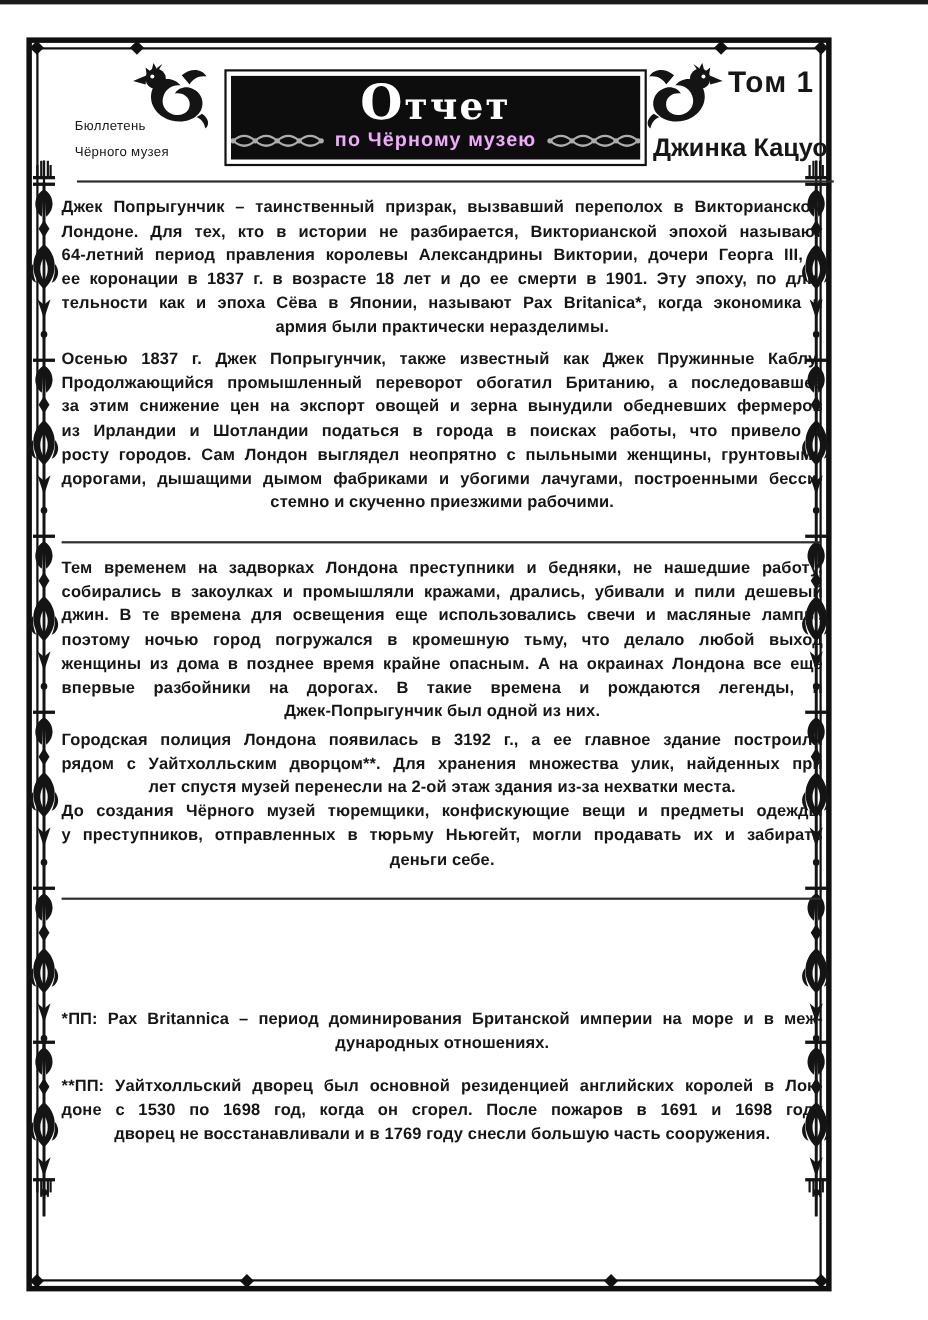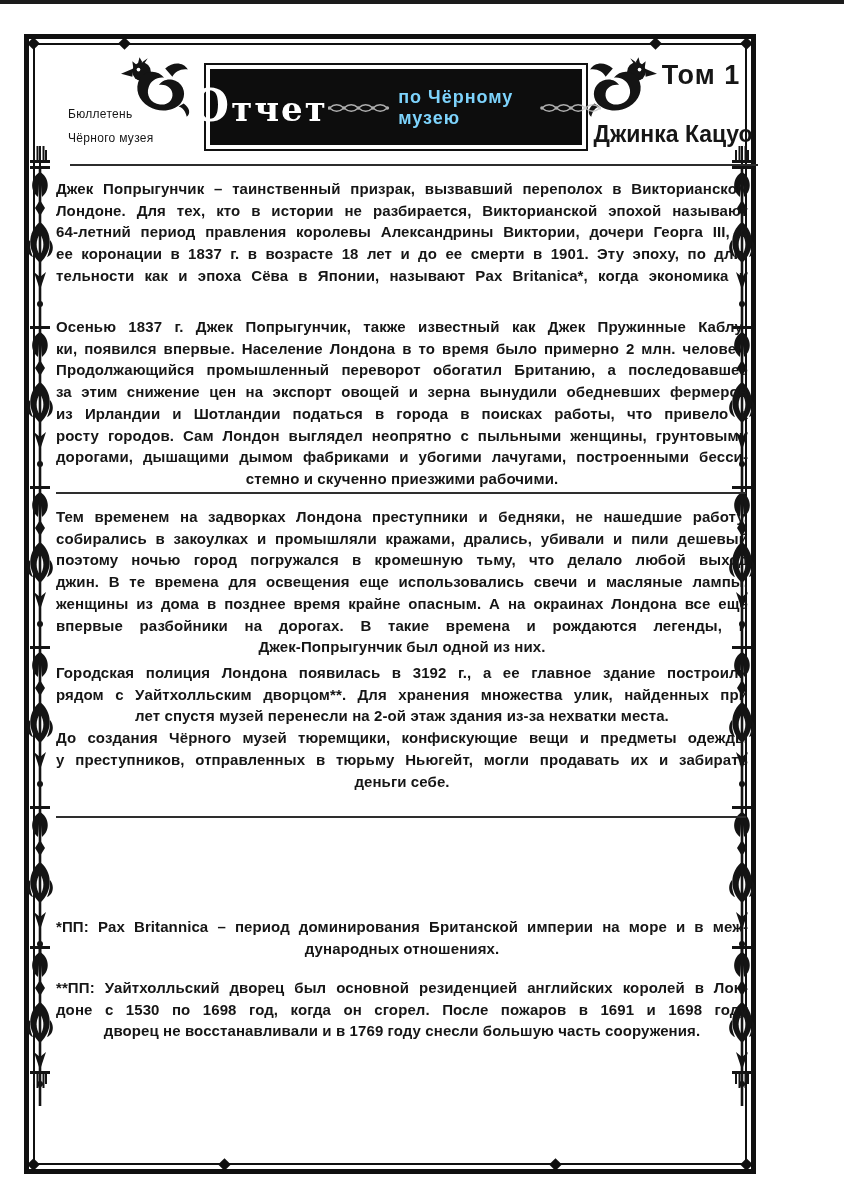--- a/index.html
+++ b/index.html
@@ -17,25 +17,25 @@
   .dia.t1{left:12%;top:-6px}.dia.t2{right:12%;top:-6px}
   .dia.b1{left:26%;bottom:-6px}.dia.b2{right:26%;bottom:-6px}
   .col-orn{position:absolute;top:146px;width:28px;height:960px;}
   .col-orn.left{left:26px}.col-orn.right{left:728px}
   
   .bulletin{position:absolute;left:68px;top:102px;width:160px;font-size:12px;font-weight:normal;line-height:24px;letter-spacing:.3px;}
   .seahorse{position:absolute;top:56px;width:76px;height:62px;}
   .seahorse.lft{left:120px;transform:scaleX(-1);}
   .seahorse.rgt{left:582px;}
   .title-box{position:absolute;left:204px;top:63px;width:372px;height:76px;border:2px solid #111;padding:4px;background:#fff;}
-  .title-box-fill{width:100%;height:100%;background:#0d0d0d;display:flex;flex-direction:row;align-items:center;justify-content:center;}
+  .title-box-fill{width:100%;height:100%;background:#0d0d0d;display:flex;flex-direction:column;align-items:center;justify-content:center;}
   .title-text{font-family:"DejaVu Serif",serif;font-weight:bold;color:#fff;font-size:34px;line-height:36px;letter-spacing:2px;}
   .title-text::first-letter{font-size:44px;}
   .subtitle-row{display:flex;align-items:center;gap:8px;margin-top:2px;}
-  .subtitle-text{color:#7dd3fc;font-weight:bold;font-size:18px;letter-spacing:1px;}
+  .subtitle-text{color:#f0abfc;font-weight:bold;font-size:18px;letter-spacing:1px;}
   .flourish{width:86px;height:14px;opacity:.85;}
   .flourish.mir{transform:scaleX(-1);}
   .volume{position:absolute;left:636px;top:60px;width:130px;text-align:center;font-size:27px;font-weight:bold;letter-spacing:1px;}
   .author{position:absolute;left:588px;top:121px;width:170px;text-align:center;font-size:23px;font-weight:bold;}
   .header-rule{position:absolute;left:70px;top:164px;width:688px;height:2px;background:#2c2c2c;}
   
   .para{position:absolute;left:56px;width:692px;font-size:15px;font-weight:bold;line-height:21.7px;letter-spacing:.1px;}
   .ln{text-align:justify;text-align-last:justify;}
   .ln.c{text-align:center;text-align-last:center;}
   .p1{top:178px}.p2{top:316px}.p3{top:506px}.p4{top:662px}
@@ -174,40 +174,40 @@
   <div class="volume">Том 1</div>
   <div class="author">Джинка Кацуо</div>
   <div class="header-rule"></div>
 
   <div class="para p1">
     <div class="ln">Джек Попрыгунчик – таинственный призрак, вызвавший переполох в Викторианском</div>
     <div class="ln">Лондоне. Для тех, кто в истории не разбирается, Викторианской эпохой называют</div>
     <div class="ln">64-летний период правления королевы Александрины Виктории, дочери Георга III, с</div>
     <div class="ln">ее коронации в 1837 г. в возрасте 18 лет и до ее смерти в 1901. Эту эпоху, по дли-</div>
     <div class="ln">тельности как и эпоха Сёва в Японии, называют Pax Britanica*, когда экономика и</div>
+    <div class="ln c">армия были практически неразделимы.</div>
   </div>
 
   <div class="para p2">
     <div class="ln">Осенью 1837 г. Джек Попрыгунчик, также известный как Джек Пружинные Каблу-</div>
-    <div class="ln">ки, появился впервые. Население Лондона в то время было примерно 2 млн. человек.</div>
     <div class="ln">Продолжающийся промышленный переворот обогатил Британию, а последовавшее</div>
     <div class="ln">за этим снижение цен на экспорт овощей и зерна вынудили обедневших фермеров</div>
     <div class="ln">из Ирландии и Шотландии податься в города в поисках работы, что привело к</div>
     <div class="ln">росту городов. Сам Лондон выглядел неопрятно с пыльными женщины, грунтовыми</div>
     <div class="ln">дорогами, дышащими дымом фабриками и убогими лачугами, построенными бесси-</div>
     <div class="ln c">стемно и скученно приезжими рабочими.</div>
   </div>
 
   <div class="rule r1"></div>
 
   <div class="para p3">
     <div class="ln">Тем временем на задворках Лондона преступники и бедняки, не нашедшие работу,</div>
     <div class="ln">собирались в закоулках и промышляли кражами, дрались, убивали и пили дешевый</div>
+    <div class="ln">джин. В те времена для освещения еще использовались свечи и масляные лампы,</div>
     <div class="ln">поэтому ночью город погружался в кромешную тьму, что делало любой выход</div>
-    <div class="ln">джин. В те времена для освещения еще использовались свечи и масляные лампы,</div>
     <div class="ln">женщины из дома в позднее время крайне опасным. А на окраинах Лондона все еще</div>
     <div class="ln">впервые разбойники на дорогах. В такие времена и рождаются легенды, и</div>
     <div class="ln c">Джек-Попрыгунчик был одной из них.</div>
   </div>
 
   <div class="para p4">
     <div class="ln">Городская полиция Лондона появилась в 3192 г., а ее главное здание построили</div>
     <div class="ln">рядом с Уайтхолльским дворцом**. Для хранения множества улик, найденных при</div>
     <div class="ln c">лет спустя музей перенесли на 2-ой этаж здания из-за нехватки места.</div>
     <div class="ln">До создания Чёрного музей тюремщики, конфискующие вещи и предметы одежды</div>

